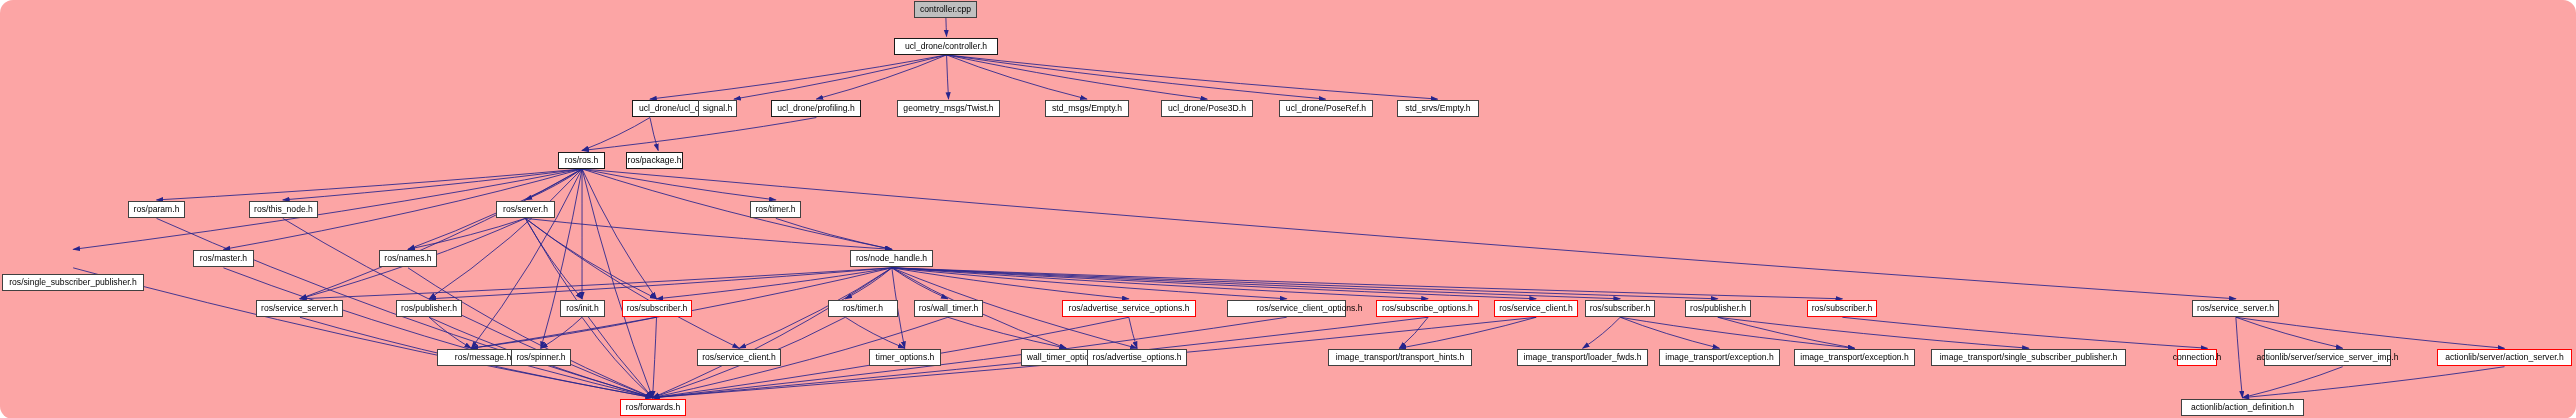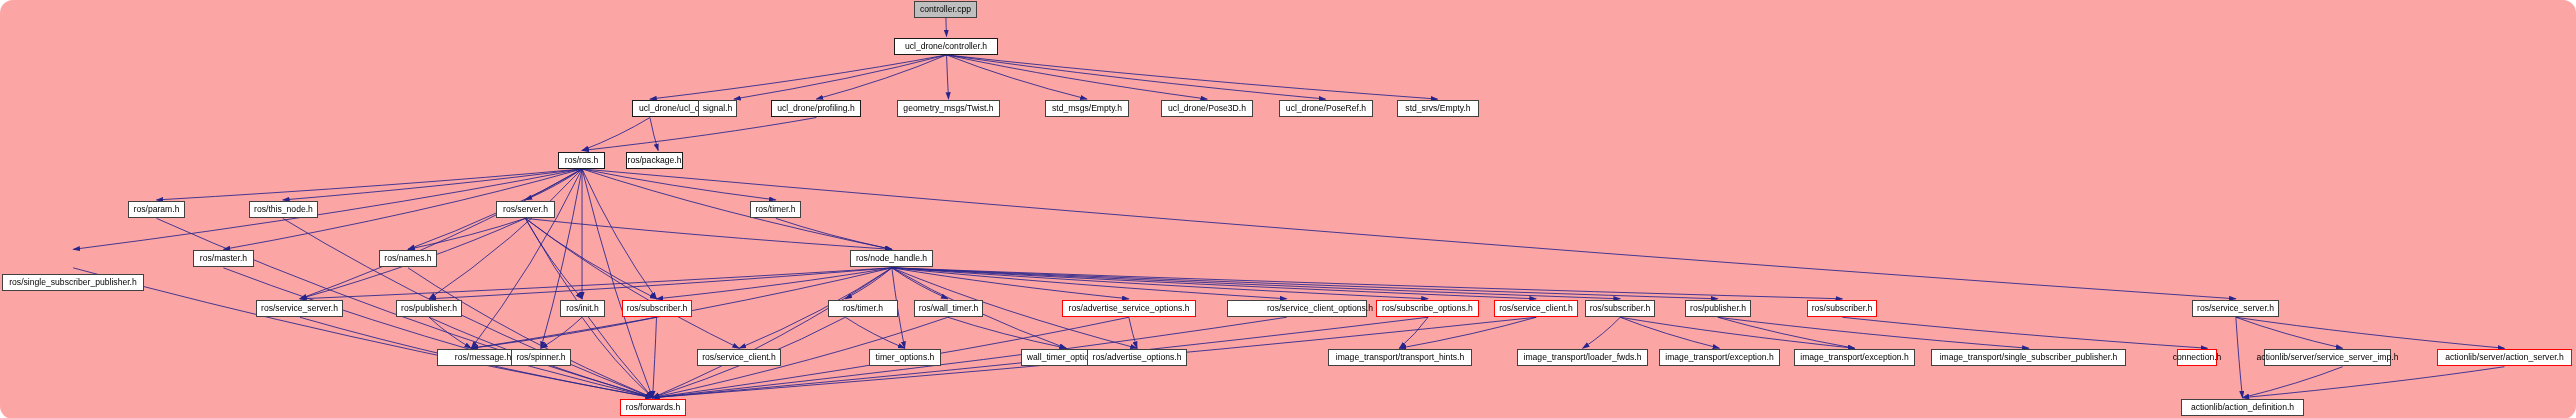--- a/index.html
+++ b/index.html
@@ -217,21 +217,21 @@
       </div>
       <div class="node" style="left: 828px; top: 300px; width: 70px;">
         <span>ros/timer.h</span>
       </div>
       <div class="node" style="left: 914px; top: 300px; width: 69px;">
         <span>ros/wall_timer.h</span>
       </div>
       <div class="node red" style="left: 1062px; top: 300px; width: 134px;">
         <span>ros/advertise_service_options.h</span>
       </div>
-      <div class="node" style="left: 1227px; top: 300px; width: 140px; padding-left: 46px;">
+      <div class="node" style="left: 1227px; top: 300px; width: 119px; padding-left: 46px;">
         <span>ros/service_client_options.h</span>
       </div>
       <div class="node red" style="left: 1376px; top: 300px; width: 103px;">
         <span>ros/subscribe_options.h</span>
       </div>
       <div class="node red" style="left: 1494px; top: 300px; width: 84px;">
         <span>ros/service_client.h</span>
       </div>
       <div class="node" style="left: 1585px; top: 300px; width: 70px;">
         <span>ros/subscriber.h</span>

